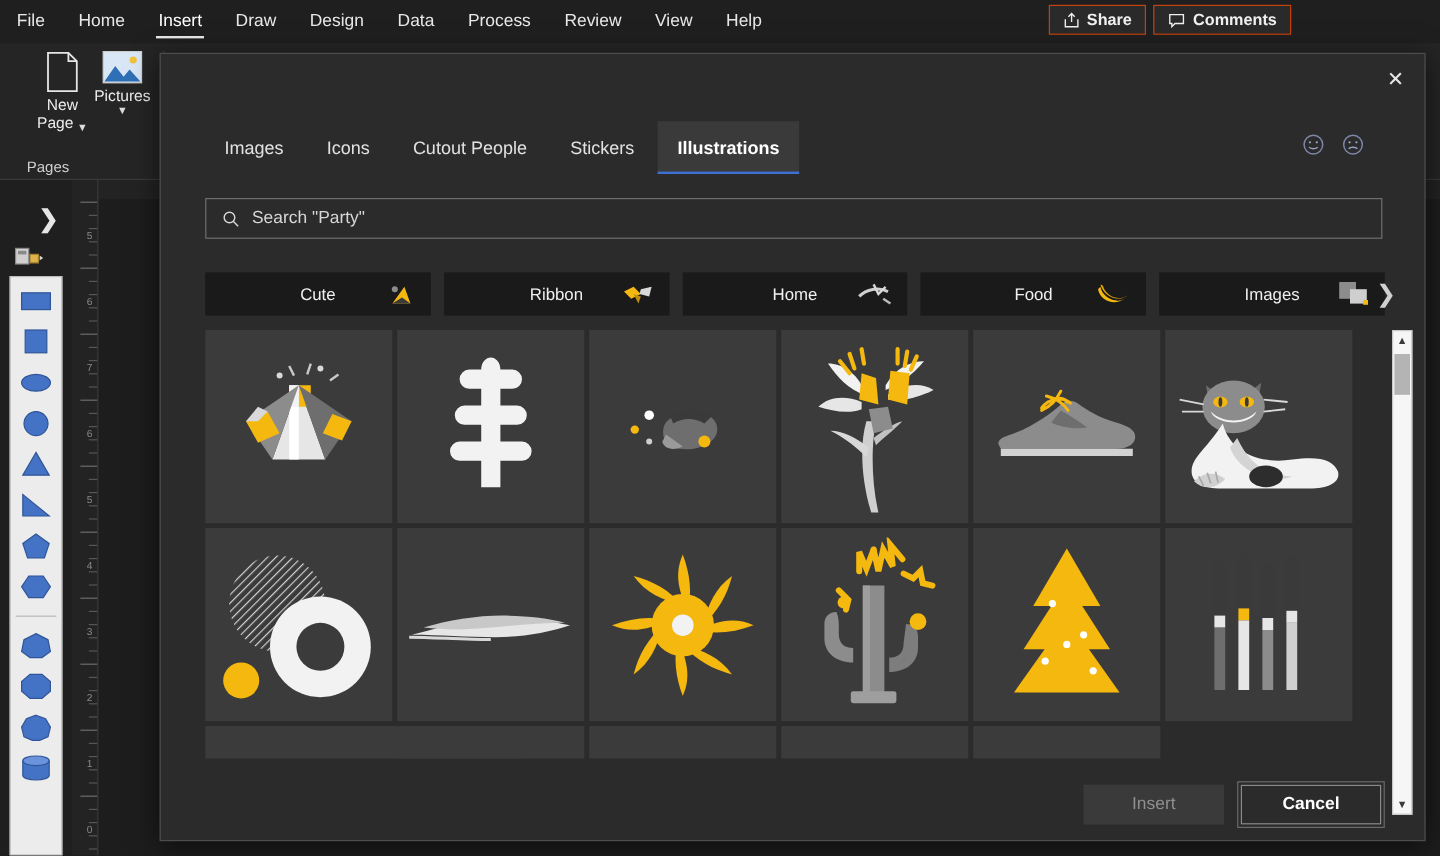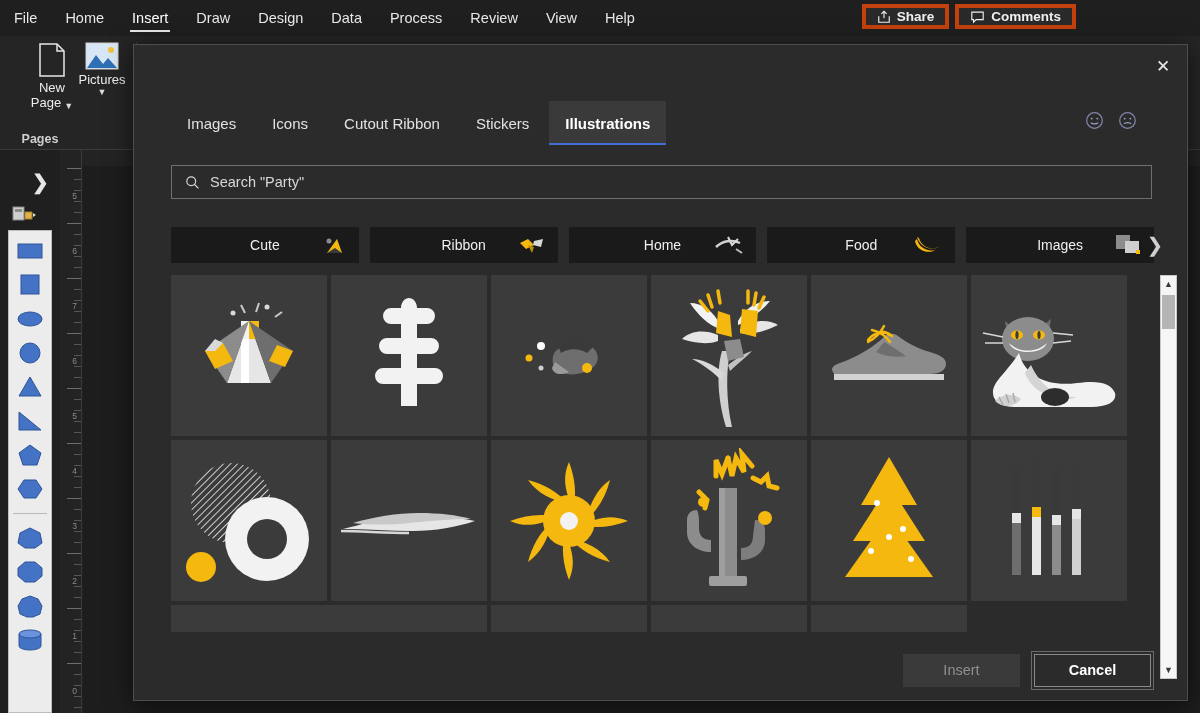--- a/index.html
+++ b/index.html
@@ -27,21 +27,21 @@
     height: 2px; background: #e8e8e8;
   }
   .tellme {
     display: flex; align-items: center; gap: 9px; margin-left: 50px;
     color: #dcdcdc; font-size: 14.5px;
   }
   .tellme-text { color: #dddddd; }
   .right-cmds { position: absolute; right: 0; top: 4px; display: flex; gap: 6px; }
   .cmd-btn {
     display: flex; align-items: center; gap: 6px;
-    height: 25px; padding: 0 11px; border: 4px solid #c2410c;
+    height: 25px; padding: 0 11px; border: 1px solid #c2410c;
     color: #f0f0f0; font-size: 13.5px; font-weight: bold; background: #2a2a2a;
   }
 
   
   .ribbon-body {
     position: absolute; top: 36px; left: 0; width: 1200px; height: 114px;
     background: #252525; border-bottom: 1px solid #3a3a3a;
   }
   .rgroup { position: absolute; top: 0; height: 114px; }
   .rgroup-inner { display: flex; padding: 6px 10px 0 28px; gap: 2px; }
@@ -251,21 +251,21 @@
             <rect x="1" y="1" width="32" height="26" fill="#d8e6f5" stroke="#cfcfcf" stroke-width="1"></rect>
             <circle cx="26" cy="8" r="3" fill="#f3c13a"></circle>
             <path d="M2 26l9-13 7 9 5-6 9 10z" fill="#2f6fb5"></path>
           </svg>
           <span class="rbig-label">
             <span>Pictures</span>
             <span class="chev-sm">▼</span>
           </span>
         </div>
       </div>
-      <div class="rgroup-name" style="width:80px;left:0;font-weight:bold;">Pages</div>
+      <div class="rgroup-name" style="width:80px;left:0;">Pages</div>
     </div>
     <div class="rsep" style="left:136px;"></div>
   </div>
 
   <div class="workspace">
     <div class="hruler"></div>
     <div class="canvas-edge"></div>
 
     <div class="expand-arrow">❯</div>
 
@@ -381,21 +381,21 @@
       </div>
   </div>
 
   <div class="dialog">
 
     <div class="dlg-close">✕</div>
 
     <div class="dlg-tabs" id="dlg-tabs-host">
         <div class="dlg-tab">Images</div>
         <div class="dlg-tab">Icons</div>
-        <div class="dlg-tab">Cutout Ribbon</div>
+        <div class="dlg-tab">Cutout People</div>
         <div class="dlg-tab">Stickers</div>
         <div class="dlg-tab active">Illustrations</div>
       </div>
 
     <div class="feedback">
       <svg class="fb-icon" viewBox="0 0 20 20">
         <circle cx="10" cy="10" r="8.2" fill="none" stroke="#7e86a8" stroke-width="1.3"></circle>
         <circle cx="7" cy="8" r="1" fill="#9aa2c4"></circle>
           <circle cx="13" cy="8" r="1" fill="#9aa2c4"></circle>
         <path d="M6.2 12.2c1.4 1.8 6.2 1.8 7.6 0" fill="none" stroke="#9aa2c4" stroke-width="1.3"></path>

